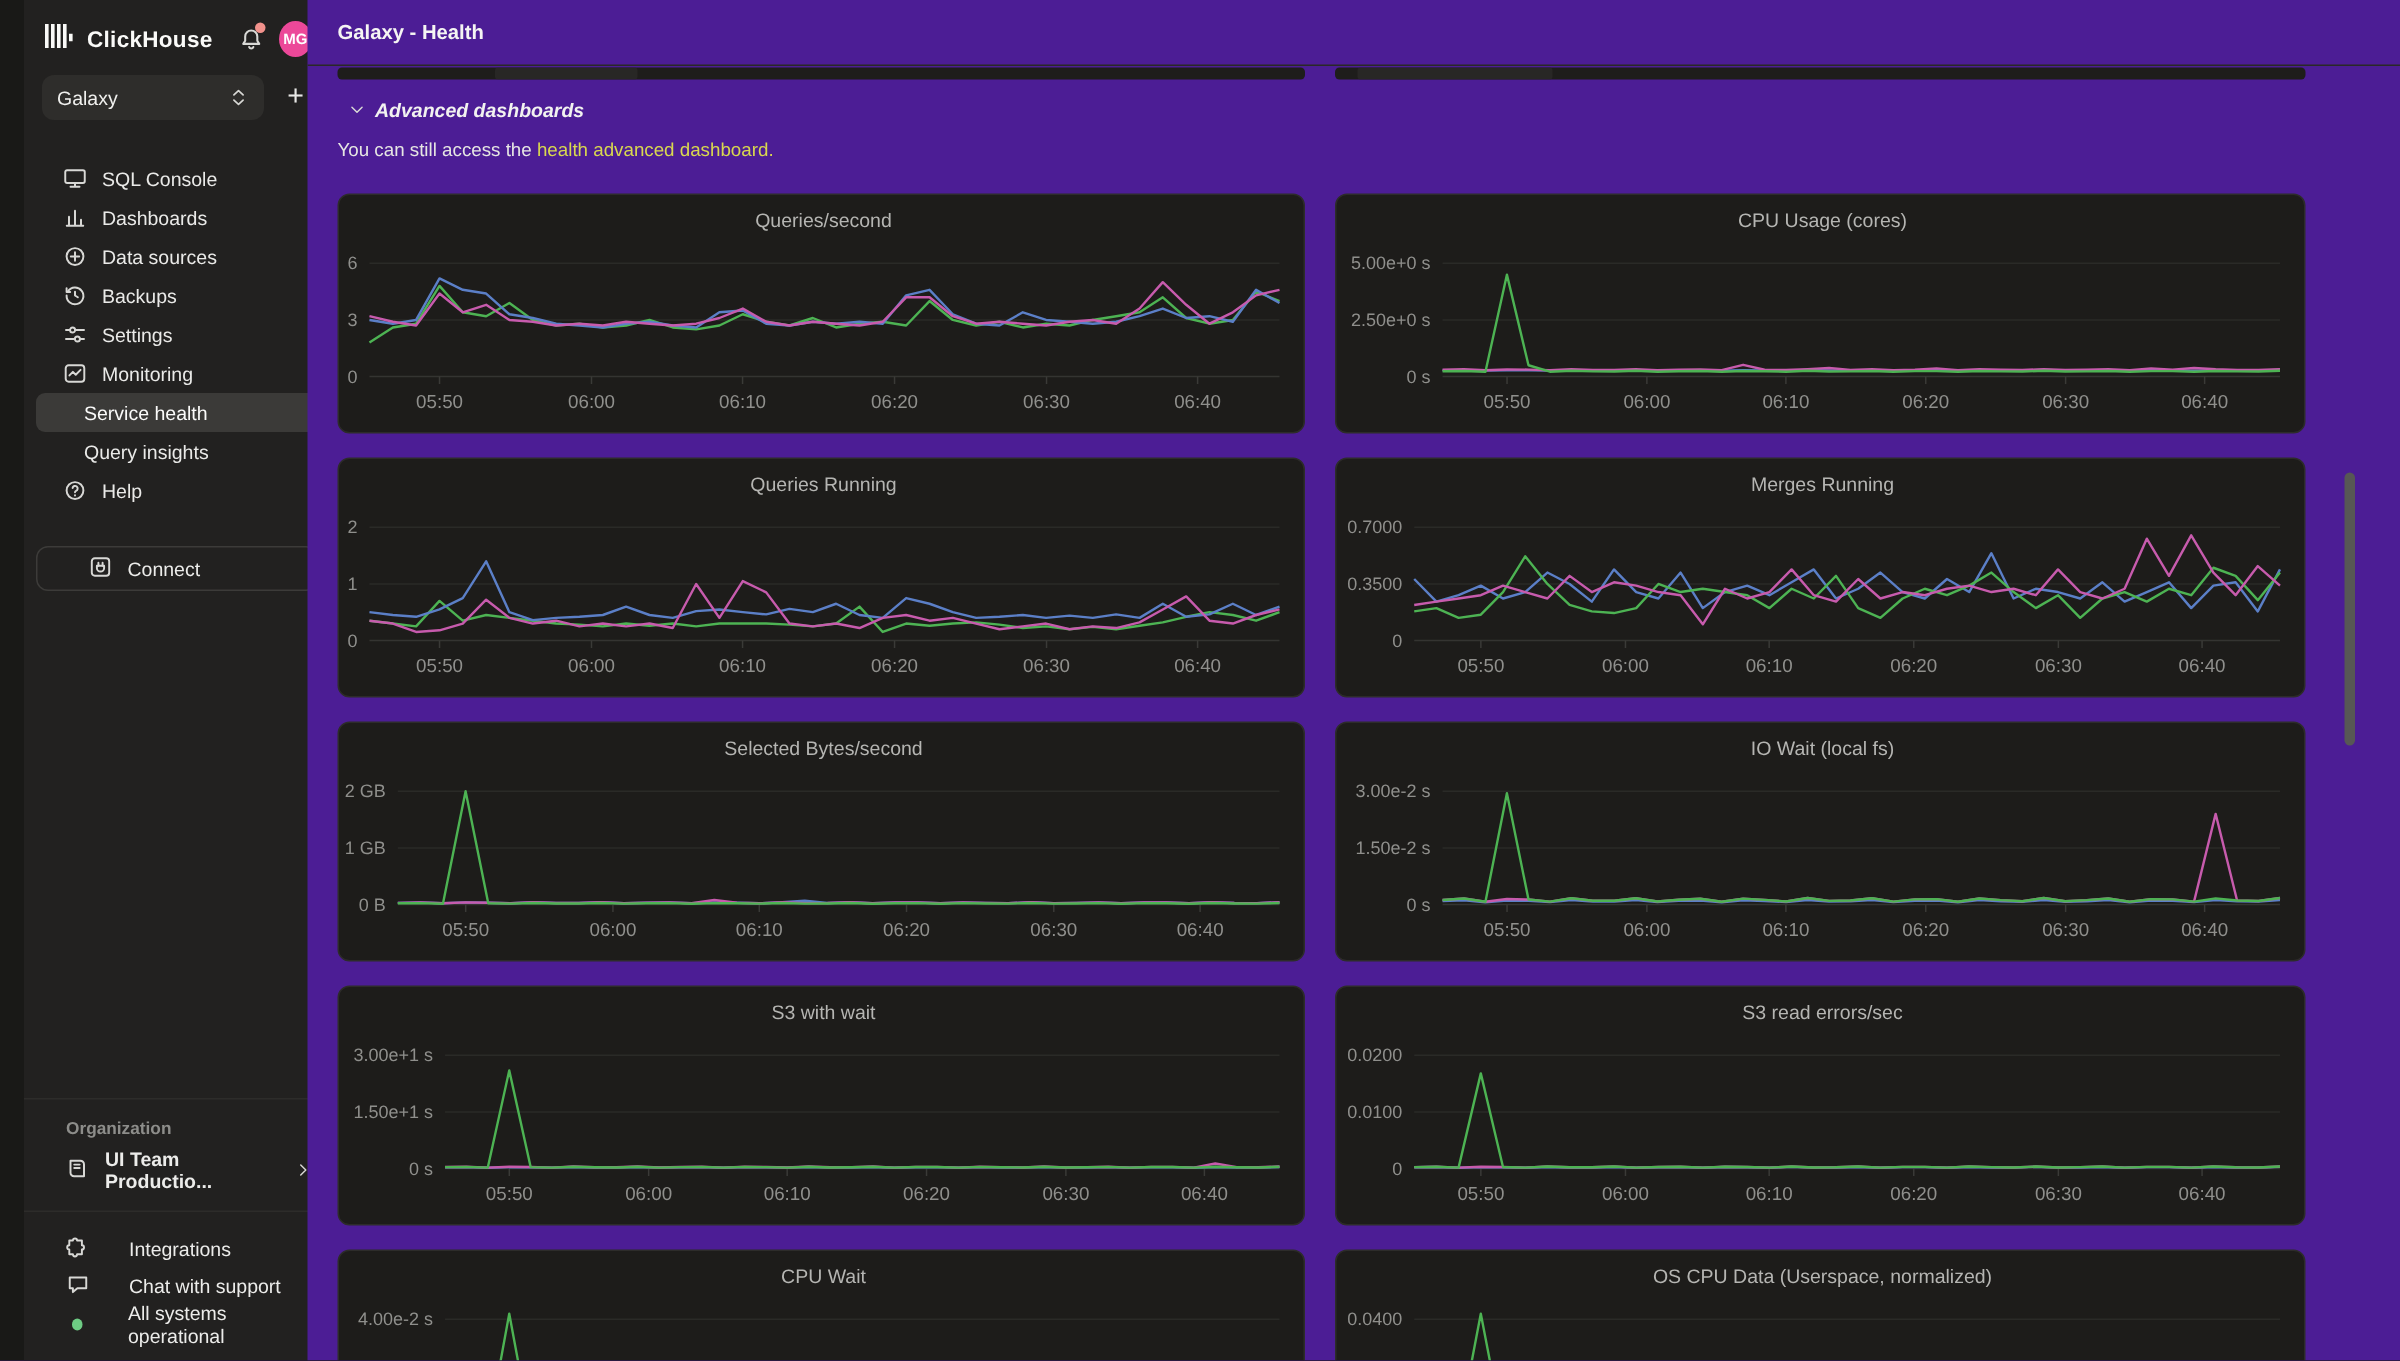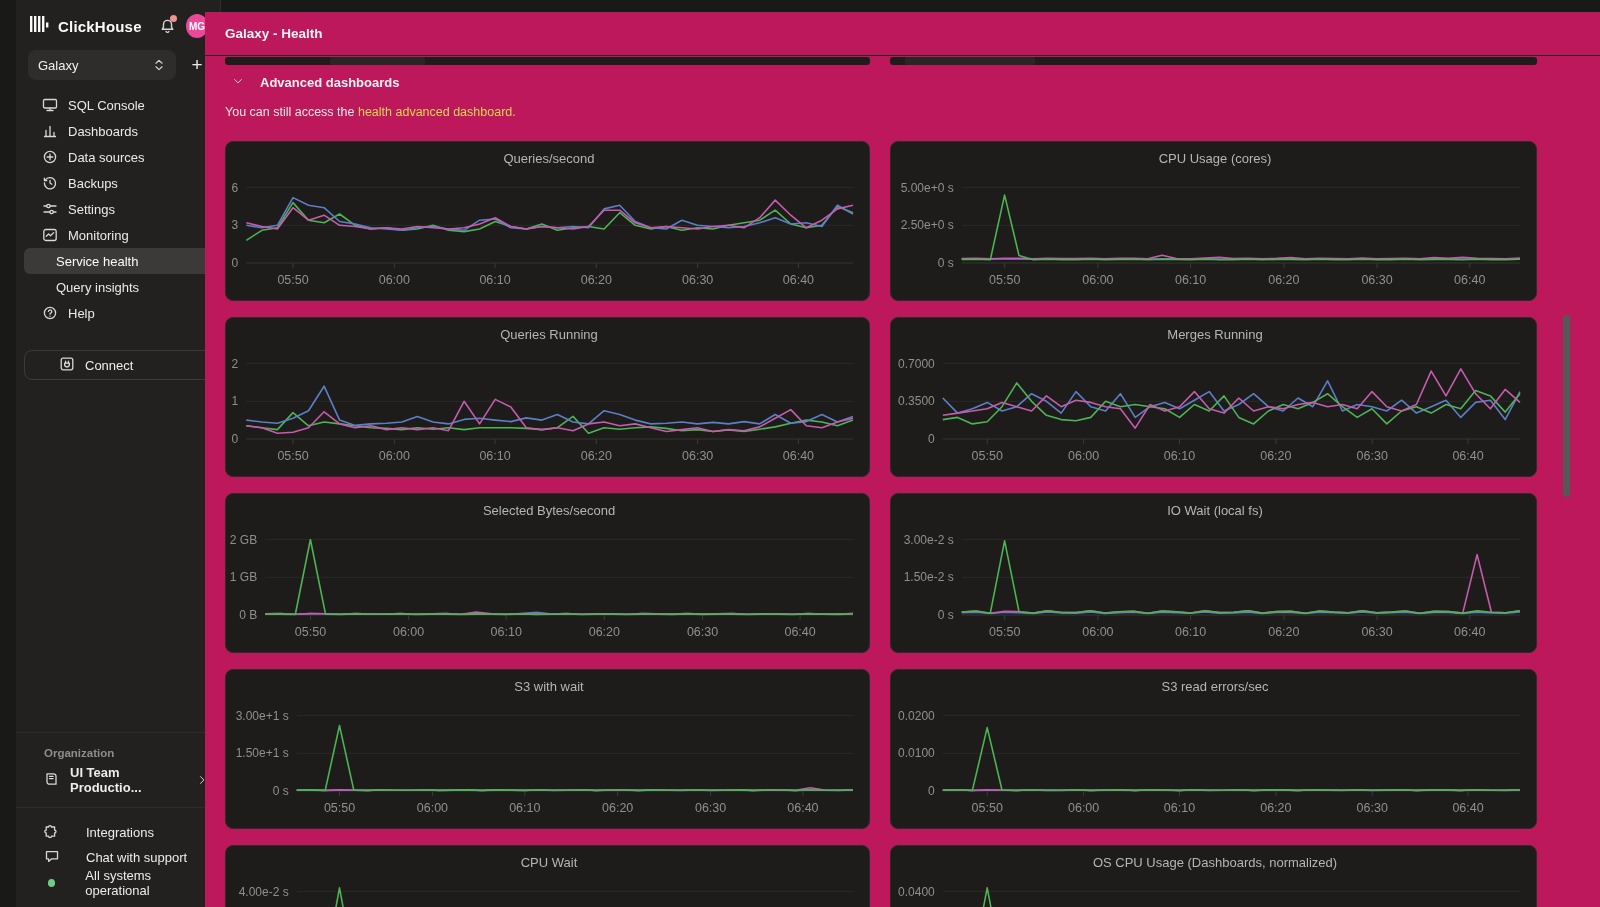--- a/index.html
+++ b/index.html
@@ -17,49 +17,49 @@
   .bell-dot { position:absolute; top:0; right:1px; width:7px; height:7px; border-radius:50%; background:#f2928c; }
   .avatar { width:24px; height:24px; border-radius:50%; background:#ec4899; color:#fff;
     font-size:10px; font-weight:700; display:flex; align-items:center; justify-content:center; cursor:pointer;}
   .ws-row { margin:10px 12px 0; height:30px; display:flex; align-items:center; gap:10px; }
   .ws-select { flex:1; height:30px; background:#2e2d2b; border-radius:8px; display:flex;
     align-items:center; padding:0 10px; font-size:13px; color:#f0f0ee; cursor:pointer; }
   .ws-select .lbl { flex:1; }
   .plus-btn { width:22px; height:22px; background:none; border:none; color:#e8e8e6; font-size:19px;
     line-height:20px; cursor:pointer; font-family:inherit; }
 
-  nav { margin-top:12px; }
+  nav { margin-top:26px; }
   .nav-item { height:26px; display:flex; align-items:center; gap:10px; padding:0 12px 0 26px;
     font-size:13px; font-weight:500; color:#eaeae8; cursor:pointer; }
   .nav-item .ic { width:16px; height:16px; display:flex; }
   .sub-item { height:26px; display:flex; align-items:center; margin:0 8px; padding-left:32px;
     font-size:13px; font-weight:500; border-radius:6px; cursor:pointer; color:#eaeae8;}
   .sub-item.selected { background:#3b3a38; color:#fbfbfa; }
   .connect-btn { margin:24px 8px 0; height:30px; border:1px solid #3c3b39; border-radius:8px;
     display:flex; align-items:center; gap:10px; padding-left:34px; font-size:13px; font-weight:500; cursor:pointer;}
   .side-spacer { flex:1; }
   .org-sec { border-top:1px solid #2d2c2a; padding:14px 12px 14px; }
   .org-label { font-size:11.5px; font-weight:700; color:#8d8d8a; padding-left:16px; margin-bottom:8px; }
   .org-row { height:26px; display:flex; align-items:center; gap:10px; padding-left:16px; font-size:13px; font-weight:600; cursor:pointer;}
   .org-row .grow { flex:1; }
   .side-foot { border-top:1px solid #2d2c2a; padding:12px 12px 12px; }
   .foot-item { height:25px; display:flex; align-items:center; gap:26px; padding-left:16px; font-size:13px; font-weight:500; cursor:pointer;}
   .status-dot { width:8px; height:8px; border-radius:50%; background:#6ecc84; margin:0 4px; }
 
   svg.icon { stroke:#d8d8d5; stroke-width:1.3; fill:none; stroke-linecap:round; stroke-linejoin:round; }
 
   
-  main { position:absolute; left:205px; top:0; right:0; bottom:0; background:#be185d; overflow:hidden;margin-top:12px; }
+  main { position:absolute; left:205px; top:0; right:0; bottom:0; background:#4c1d95; overflow:hidden; }
   .main-head { height:44px; border-bottom:1px solid #2a2927; display:flex; align-items:center; padding-left:20px; }
   .main-title { font-size:13.5px; font-weight:700; color:#f5f5f3; }
   .strip-row { margin:1px 0 0 20px; display:flex; gap:20px; }
   .strip { height:8px; background:#1e1d1b; border-radius:3px; position:relative; overflow:hidden; }
   .strip.left { width:645px; } .strip.right { width:647px; }
   .strip .chip { position:absolute; top:0; height:8px; background:#282725; border-radius:2px; }
-  .section-head { margin:10px 0 0 27px; height:20px; display:flex; gap:16px; cursor:pointer; }
+  .section-head { margin:10px 0 0 27px; height:20px; display:flex; align-items:center; gap:6px; cursor:pointer;font-style:italic; }
   .section-title { font-size:13px; font-weight:600; color:#f2f2f0; }
   .note { margin:10px 0 0 20px; height:18px; font-size:12.5px; color:#e6e6e3; }
   .note a { color:#d9d84f; text-decoration:none; cursor:pointer; }
 
   #charts-grid { margin:18px 0 0 20px; display:grid; grid-template-columns:645px 647px;
     column-gap:20px; row-gap:16px; }
   .panel { height:160px; background:#1d1c1a; border:1px solid #2d2c2a; border-radius:8px; position:relative; overflow:hidden; }
   .panel-title { position:absolute; top:9px; left:3px; right:0; text-align:center; font-size:13px; color:#b5b5b2; }
   .panel svg.plot { position:absolute; left:0; top:0; }
 
@@ -479,21 +479,21 @@
             <line x1="484.58719999999994" x2="484.58719999999994" y1="121" y2="126" stroke="#3a3a37"></line>
             <text x="484.58719999999994" y="142" text-anchor="middle" fill="#8f8f8c" font-size="12.5">06:30</text>
             <line x1="576.933" x2="576.933" y1="121" y2="126" stroke="#3a3a37"></line>
             <text x="576.933" y="142" text-anchor="middle" fill="#8f8f8c" font-size="12.5">06:40</text>
             <polyline points="70.7,119.3 85.0,118.9 99.2,119.9 113.5,119.0 127.8,119.2 142.0,119.8 156.3,118.8 170.5,119.5 184.8,119.5 199.1,118.8 213.3,119.8 227.6,119.2 241.9,118.9 256.1,119.9 270.4,118.9 284.7,119.3 298.9,119.7 313.2,118.7 327.5,119.6 341.7,119.5 356.0,118.8 370.2,119.8 384.5,119.1 398.8,119.0 413.0,119.9 427.3,118.8 441.6,119.4 455.8,119.7 470.1,118.7 484.4,119.7 498.6,119.4 512.9,118.8 527.2,119.9 541.4,119.0 555.7,119.1 569.9,119.8 584.2,118.8 598.5,119.5 612.7,119.6 627.0,118.7" fill="none" stroke="#5b7fc7" stroke-width="1.6" stroke-linejoin="round"></polyline>
             <polyline points="70.7,119.1 85.0,118.6 99.2,119.9 113.5,118.7 127.8,118.9 142.0,119.8 156.3,118.4 170.5,119.4 184.8,119.4 199.1,118.4 213.3,119.8 227.6,119.0 241.9,118.6 256.1,119.9 270.4,118.6 284.7,119.1 298.9,119.7 313.2,118.4 327.5,119.5 341.7,119.3 356.0,118.4 370.2,119.8 384.5,118.9 398.8,118.7 413.0,119.8 427.3,118.5 441.6,119.2 455.8,119.6 470.1,118.4 484.4,119.6 498.6,119.2 512.9,118.5 527.2,119.8 541.4,118.8 555.7,118.9 569.9,119.8 584.2,118.4 598.5,119.3 612.7,119.5 627.0,118.4" fill="none" stroke="#c75bad" stroke-width="1.6" stroke-linejoin="round"></polyline>
             <polyline points="70.7,119.1 85.0,118.6 99.2,119.9 113.5,41.8 127.8,118.9 142.0,119.8 156.3,118.4 170.5,119.4 184.8,119.4 199.1,118.4 213.3,119.8 227.6,119.0 241.9,118.6 256.1,119.9 270.4,118.6 284.7,119.1 298.9,119.7 313.2,118.4 327.5,119.5 341.7,119.3 356.0,118.4 370.2,119.8 384.5,118.9 398.8,118.7 413.0,119.8 427.3,118.5 441.6,119.2 455.8,119.6 470.1,118.4 484.4,119.6 498.6,119.2 512.9,118.5 527.2,119.8 541.4,118.8 555.7,118.9 569.9,119.8 584.2,118.4 598.5,119.3 612.7,119.5 627.0,118.4" fill="none" stroke="#4db353" stroke-width="1.6" stroke-linejoin="round"></polyline>
           </svg>
         </div>
         <div class="panel">
-          <div class="panel-title">OS CPU Usage (Dashboards, normalized)</div>
+          <div class="panel-title">OS CPU Data (Userspace, normalized)</div>
           <svg class="plot" width="645" height="158">
             <line x1="51.8" x2="629" y1="121" y2="121" stroke="#343431"></line>
             <text x="43.8" y="125" text-anchor="end" fill="#8f8f8c" font-size="12">0</text>
             <line x1="51.8" x2="629" y1="83.27272727272727" y2="83.27272727272727" stroke="#2a2a27"></line>
             <text x="43.8" y="87.27272727272727" text-anchor="end" fill="#8f8f8c" font-size="12">0.0200</text>
             <line x1="51.8" x2="629" y1="45.54545454545453" y2="45.54545454545453" stroke="#2a2a27"></line>
             <text x="43.8" y="49.54545454545453" text-anchor="end" fill="#8f8f8c" font-size="12">0.0400</text>
             <line x1="96.2444" x2="96.2444" y1="121" y2="126" stroke="#3a3a37"></line>
             <text x="96.2444" y="142" text-anchor="middle" fill="#8f8f8c" font-size="12.5">05:50</text>
             <line x1="192.6368" x2="192.6368" y1="121" y2="126" stroke="#3a3a37"></line>

